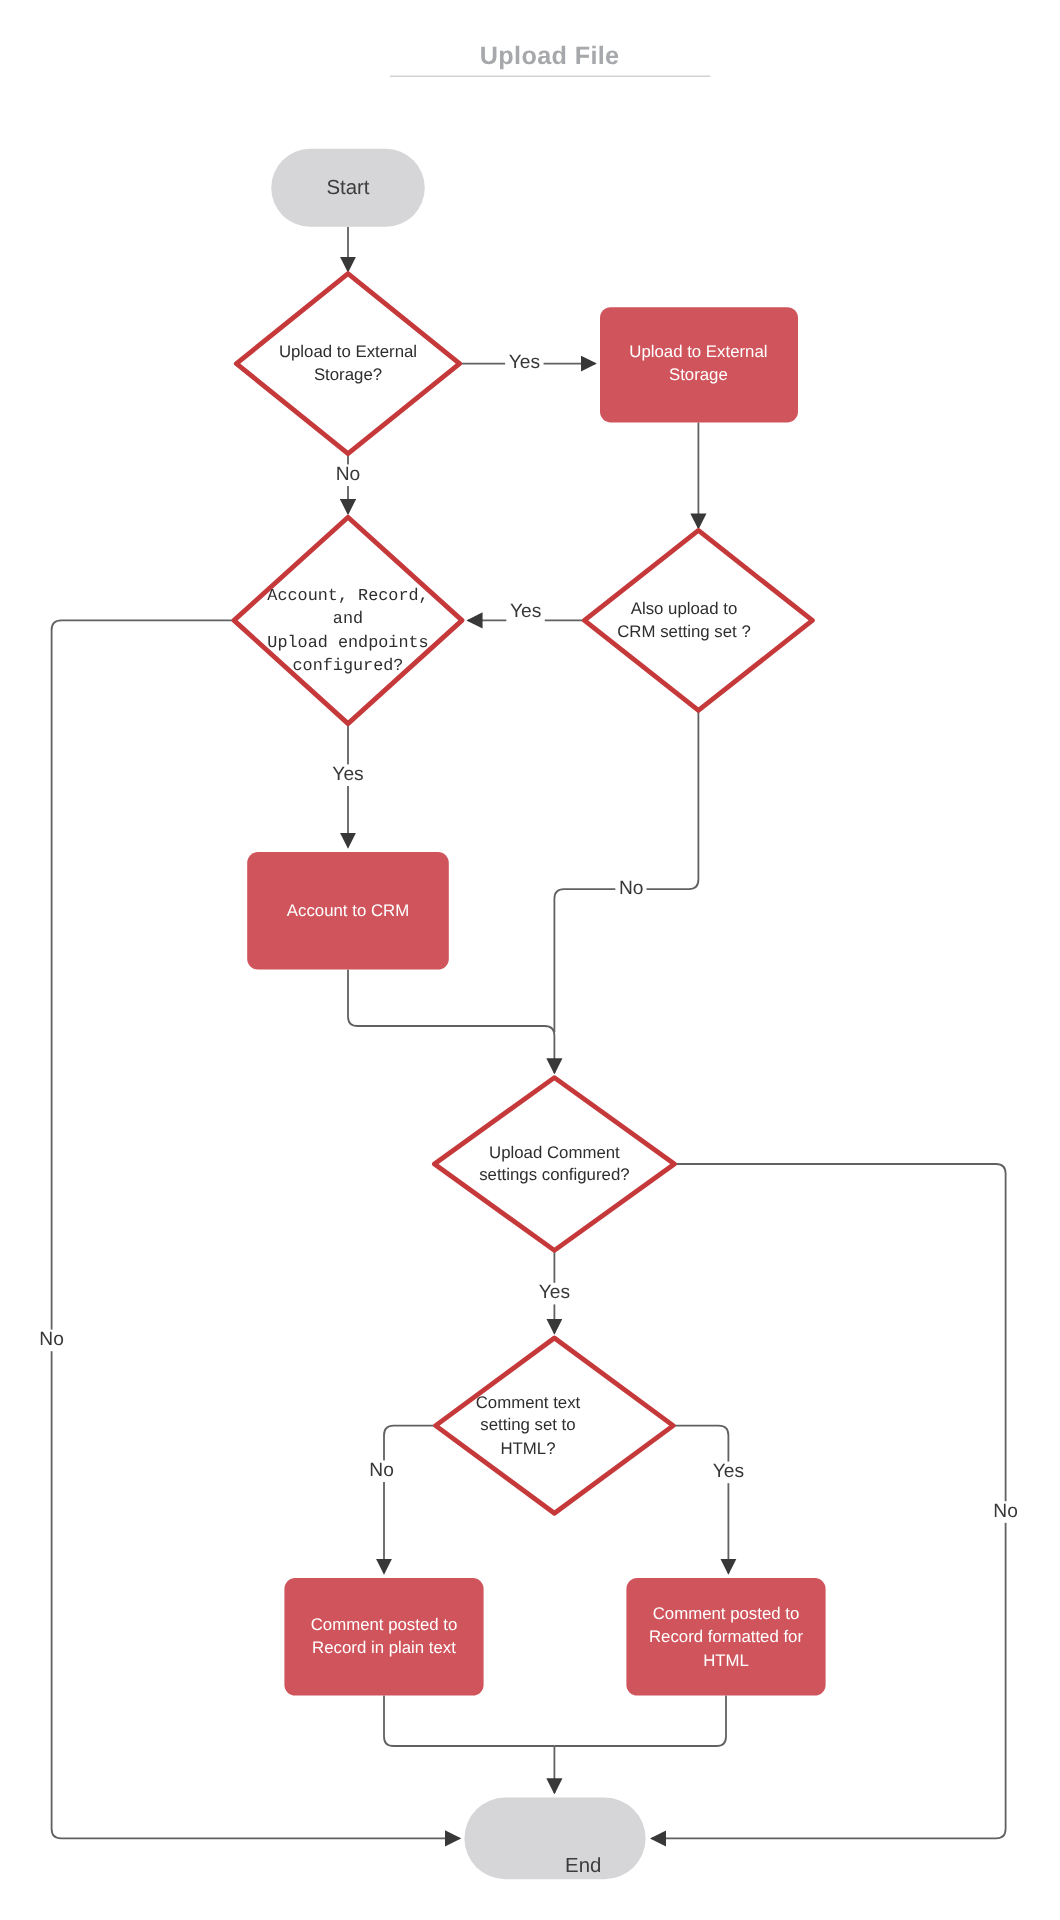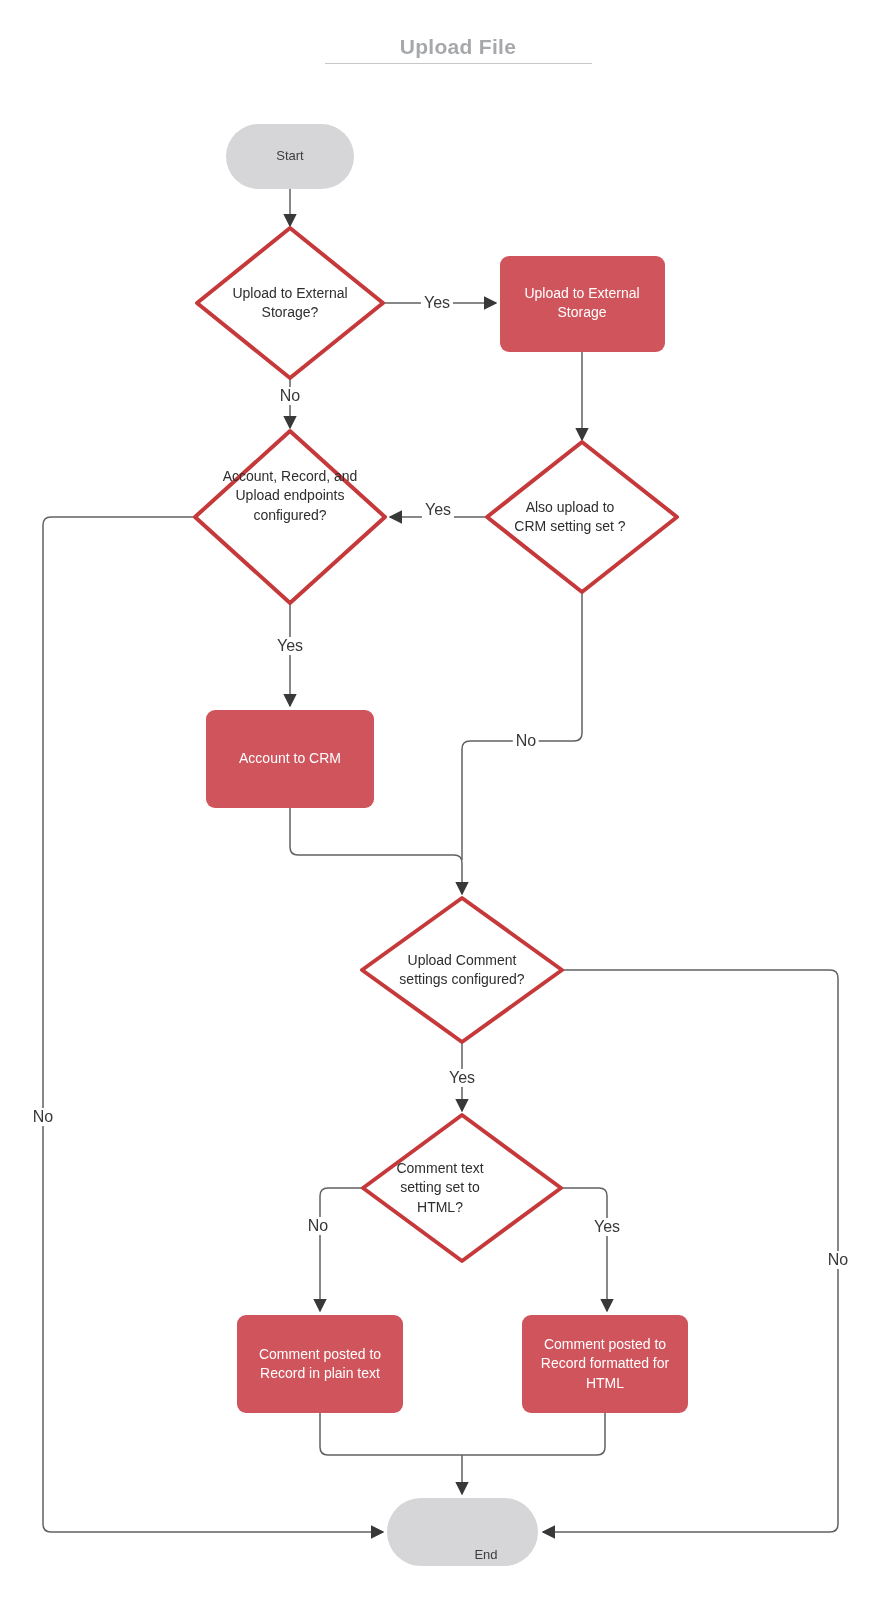--- a/index.html
+++ b/index.html
@@ -28,21 +28,21 @@
   .shape-red{fill:var(--node-fill-red,#d0545c);stroke:none;}
   .shape-terminator{fill:var(--terminator-fill,#d6d6d8);stroke:none;}
   .shape-diamond{fill:#ffffff;stroke:var(--diamond-stroke,#c6393b);stroke-width:4;stroke-linejoin:round;}
   .edge{fill:none;stroke:var(--connector-color,#616161);stroke-width:1.5;}
   .lbl{
     position:absolute;transform:translate(-50%,-50%);
     text-align:center;white-space:pre-line;
     font-size:14px;line-height:1.38;color:#2e2e2e;
   }
   .lbl.on-red{color:#ffffff;}
-  .lbl.on-terminator{color:#3d3d3d;font-size:13px;}
+  .lbl.on-terminator{color:#3d3d3d;font-size:17px;}
   .edge-lbl{
     position:absolute;transform:translate(-50%,-50%);
     background:#ffffff;padding:0 3px;
     font-size:16px;color:#383838;white-space:nowrap;text-align:right;
   }
 </style>
 </head>
 <body>
 
 <div class="canvas">
@@ -87,21 +87,21 @@
     <rect class="shape-terminator" x="387" y="1498" width="151" height="68" rx="34"></rect>
   </svg>
 
   <div class="lbl on-terminator" style="left:290px;top:156px;">Start</div>
   <div class="lbl" style="left:290px;top:303px;width:150px;">Upload to External
 Storage?</div>
   <div class="lbl on-red" style="left:582px;top:303px;width:150px;">Upload to External
 Storage</div>
   <div class="lbl" style="left:570px;top:517px;width:160px;">Also upload to
 CRM setting set ?</div>
-  <div class="lbl" style="left:290px;top:496px;width:166px;">Account, Record, and
+  <div class="lbl" style="left:290px;top:527px;width:166px;font-family:Liberation Mono, monospace;">Account, Record, and
 Upload endpoints
 configured?</div>
   <div class="lbl on-red" style="left:290px;top:759px;width:160px;">Account to CRM</div>
   <div class="lbl" style="left:462px;top:970px;width:160px;">Upload Comment
 settings configured?</div>
   <div class="lbl" style="left:440px;top:1188px;width:140px;">Comment text
 setting set to
 HTML?</div>
   <div class="lbl on-red" style="left:320px;top:1364px;width:160px;">Comment posted to
 Record in plain text</div>

